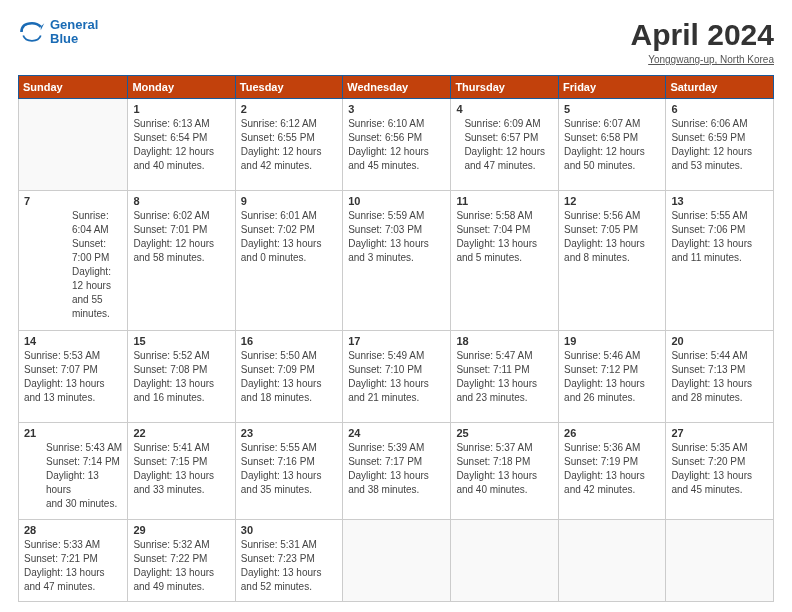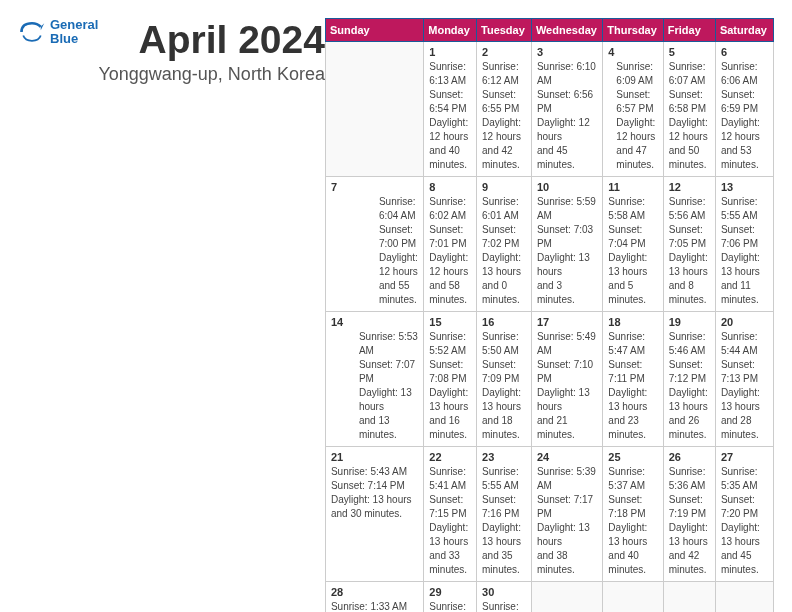--- a/index.html
+++ b/index.html
@@ -8,21 +8,21 @@
       background: #fff;
       width: 792px;
       height: 612px;
       overflow: hidden;
     }
     .page {
       width: 792px;
       height: 612px;
       padding: 18px 18px 10px 18px;
       display: flex;
-      flex-direction: row;
+      flex-direction: column;
     }
     .header {
       display: flex;
       justify-content: space-between;
       align-items: flex-start;
       margin-bottom: 10px;
     }
     .logo {
       display: flex;
       align-items: center;
@@ -38,36 +38,37 @@
       color: #1a6bb5;
     }
     .logo-icon {
       width: 28px;
       height: 28px;
     }
     .title-block {
       text-align: right;
     }
     .main-title {
-      font-size: 39px;
+      font-size: 30px;
       font-weight: bold;
       color: #333;
     }
     .sub-title {
-      font-size: 18px;
+      font-size: 10px;
       color: #555;
       margin-top: 2px;
+      text-decoration: underline;
     }
     .calendar {
       width: 100%;
       border-collapse: collapse;
       flex: 1;
     }
     .calendar thead tr th {
-      background-color: #be185d;
+      background-color: #c2410c;
       color: #fff;
       font-size: 11px;
       font-weight: bold;
       padding: 5px 4px;
       border: 1px solid #1a5a9a;
       text-align: left;
     }
     .calendar tbody tr td {
       border: 1px solid #ccc;
       vertical-align: top;
@@ -223,21 +224,21 @@
             <div class="day-num">13</div>
             <div class="day-info" style="white-space: pre-line;">Sunrise: 5:55 AM
 Sunset: 7:06 PM
 Daylight: 13 hours
 and 11 minutes.</div>
           </td>
         </tr>
         <tr>
           <td>
             <div class="day-num">14</div>
-            <div class="day-info" style="white-space: pre-line; margin-left: 28px;">Sunrise: 5:53 AM
+            <div class="day-info" style="white-space: pre-line;">Sunrise: 5:53 AM
 Sunset: 7:07 PM
 Daylight: 13 hours
 and 13 minutes.</div>
           </td>
           <td>
             <div class="day-num">15</div>
             <div class="day-info" style="white-space: pre-line;">Sunrise: 5:52 AM
 Sunset: 7:08 PM
 Daylight: 13 hours
 and 16 minutes.</div>
@@ -274,21 +275,21 @@
             <div class="day-num">20</div>
             <div class="day-info" style="white-space: pre-line;">Sunrise: 5:44 AM
 Sunset: 7:13 PM
 Daylight: 13 hours
 and 28 minutes.</div>
           </td>
         </tr>
         <tr>
           <td>
             <div class="day-num">21</div>
-            <div class="day-info" style="white-space: pre-line;">Sunrise: 5:43 AM
+            <div class="day-info" style="white-space: pre-line; margin-left: 22px;">Sunrise: 5:43 AM
 Sunset: 7:14 PM
 Daylight: 13 hours
 and 30 minutes.</div>
           </td>
           <td>
             <div class="day-num">22</div>
             <div class="day-info" style="white-space: pre-line;">Sunrise: 5:41 AM
 Sunset: 7:15 PM
 Daylight: 13 hours
 and 33 minutes.</div>
@@ -325,21 +326,21 @@
             <div class="day-num">27</div>
             <div class="day-info" style="white-space: pre-line;">Sunrise: 5:35 AM
 Sunset: 7:20 PM
 Daylight: 13 hours
 and 45 minutes.</div>
           </td>
         </tr>
         <tr>
           <td>
             <div class="day-num">28</div>
-            <div class="day-info" style="white-space: pre-line;">Sunrise: 1:33 AM
+            <div class="day-info" style="white-space: pre-line;">Sunrise: 5:33 AM
 Sunset: 7:21 PM
 Daylight: 13 hours
 and 47 minutes.</div>
           </td>
           <td>
             <div class="day-num">29</div>
             <div class="day-info" style="white-space: pre-line;">Sunrise: 5:32 AM
 Sunset: 7:22 PM
 Daylight: 13 hours
 and 49 minutes.</div>

